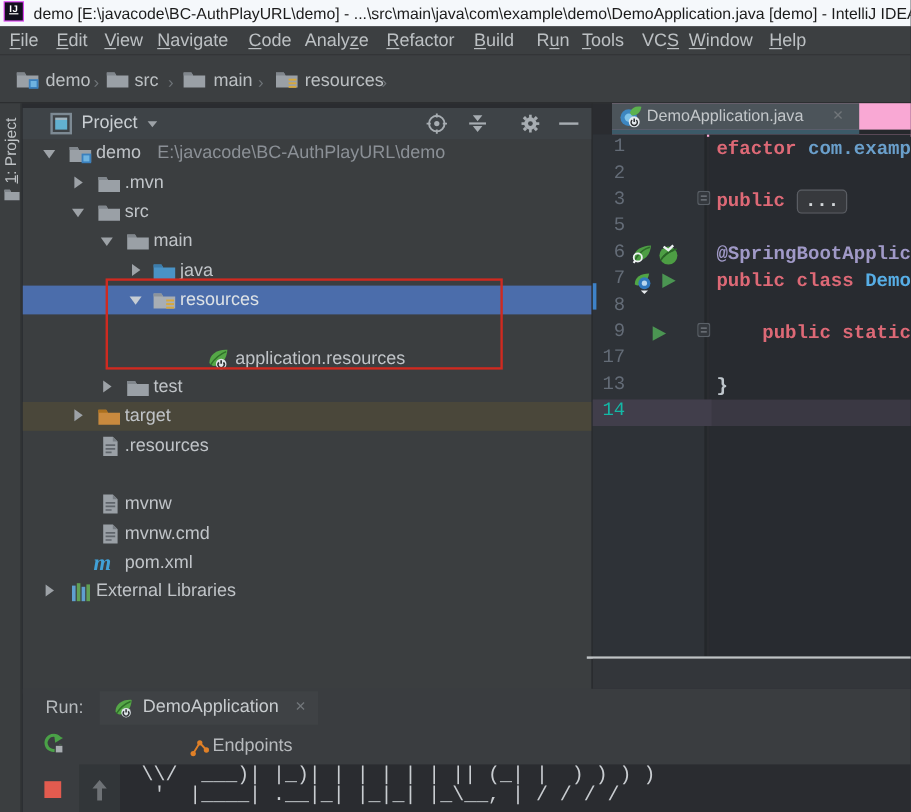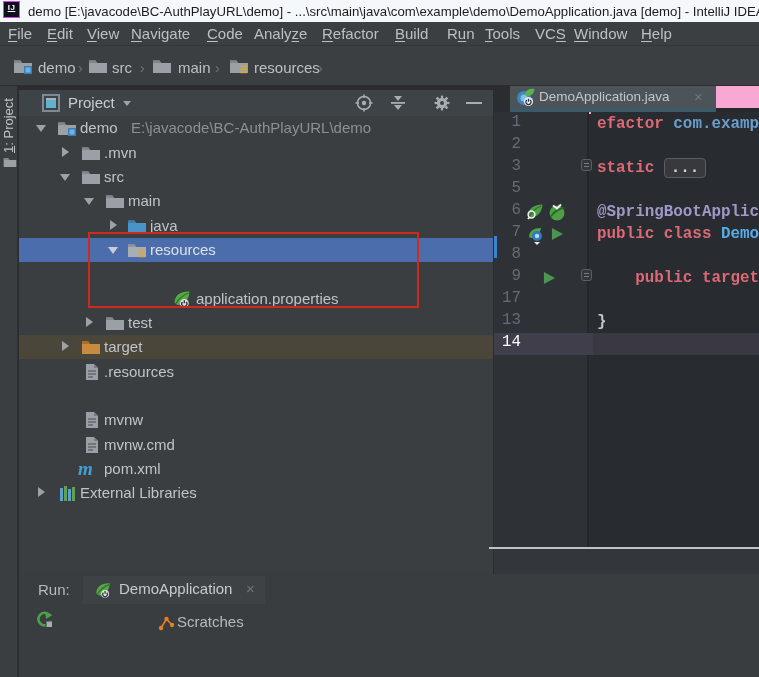--- a/index.html
+++ b/index.html
@@ -237,21 +237,21 @@
       <span style="left:131px">resources</span>
     </div>
     <div class="trow" style="top:197px">
       <svg style="left:153px;top:2px" width="20" height="20" viewBox="0 0 20 20">
         <path d="M2.5 13.5 C2.5 6.5 8.5 2 17.5 2.5 C17 10 13 16 6 16 C4.3 15.4 3.2 14.6 2.5 13.5z" fill="#55a747"></path>
         <path d="M3.5 15 C7 9.5 11.5 6 16.5 4" stroke="#2f7029" stroke-width="1.3" fill="none"></path>
         <circle cx="12.3" cy="14.3" r="4.4" fill="#dde3e7"></circle>
         <path d="M10.4 13 A2.6 2.6 0 1 0 14.2 13" fill="none" stroke="#2e3134" stroke-width="1.3"></path>
         <line x1="12.3" y1="11.2" x2="12.3" y2="14.2" stroke="#2e3134" stroke-width="1.4"></line>
       </svg>
-      <span style="left:177px">application.properties</span>
+      <span style="left:177px">application.resources</span>
     </div>
     <div class="trow" style="top:221px">
       <i class="arr rt" style="left:67px"></i>
       <svg style="left:86px;top:2px" width="20" height="20" viewBox="0 0 20 20">
         <path d="M1 4.5h6.5l1.5 2.5h10v10H1z" fill="#9aa0a6"></path>
         <path d="M1 4.5h6.5l1.5 2.5H1z" fill="#80868c"></path>
       </svg>
       <span style="left:109px">test</span>
     </div>
     <div class="trow olive" style="top:245px">
@@ -346,21 +346,21 @@
     <div class="lno" style="left:0; top:27px">1</div>
     <div class="lno" style="left:0; top:49px">2</div>
     <div class="lno" style="left:0; top:71px">3</div>
     <div class="lno" style="left:0; top:93px">5</div>
     <div class="lno" style="left:0; top:115px">6</div>
     <div class="lno" style="left:0; top:137px">7</div>
     <div class="lno" style="left:0; top:159px">8</div>
     <div class="lno" style="left:0; top:181px">9</div>
     <div class="lno" style="left:0; top:203px">17</div>
     <div class="lno" style="left:0; top:225px">13</div>
-    <div class="lno" style="left:0; top:247px; color:#ffffff; z-index:3">14</div>
+    <div class="lno" style="left:0; top:247px; color:#14b8a6; z-index:3">14</div>
 
     <svg class="abs" style="left:32px; top:117px" width="18" height="18" viewBox="0 0 18 18">
       <path d="M2 13 C2 6 7 2 16.5 1.5 C16 9 11.5 14.5 4.5 14.5 C3.2 14.2 2.3 13.8 2 13z" fill="#4d9e44"></path>
       <path d="M3 14 C6 8 10.5 4.5 15.5 3" stroke="#2e6b2a" stroke-width="1.3" fill="none"></path>
       <circle cx="5.5" cy="11.5" r="3.4" fill="none" stroke="#eef1f3" stroke-width="1.5"></circle>
       <line x1="2" y1="16" x2="3.5" y2="14" stroke="#eef1f3" stroke-width="1.8"></line>
     </svg>
     <svg class="abs" style="left:54px; top:117px" width="18" height="18" viewBox="0 0 18 18">
       <circle cx="9" cy="10" r="7.5" fill="#4d9e44"></circle>
       <path d="M2.5 14 C5.5 9 10 6 16 4.5" stroke="#2a6527" stroke-width="1.5" fill="none"></path>
@@ -385,24 +385,24 @@
       <line x1="3" y1="4.5" x2="8" y2="4.5" stroke="#787e85" stroke-width="1"></line>
       <line x1="3" y1="7.5" x2="8" y2="7.5" stroke="#787e85" stroke-width="1"></line>
     </svg>
     <svg class="abs" style="left:87px; top:183px" width="11" height="12" viewBox="0 0 11 12">
       <rect x="0.5" y="0.5" width="10" height="11" rx="2" fill="#34383d" stroke="#5a6067" stroke-width="1"></rect>
       <line x1="3" y1="4.5" x2="8" y2="4.5" stroke="#787e85" stroke-width="1"></line>
       <line x1="3" y1="7.5" x2="8" y2="7.5" stroke="#787e85" stroke-width="1"></line>
     </svg>
 
     <div class="cl" style="left:103px; top:27px"><span class="kw">efactor</span> <span class="pkg">com.example.demo;</span></div>
-    <div class="cl" style="left:103px; top:71px"><span class="kw">static</span> <span style="background:#37393d; border:1px solid #5a5d63; border-radius:4px; padding:0 6px; color:#d3d7da">...</span></div>
+    <div class="cl" style="left:103px; top:71px"><span class="kw">public</span> <span style="background:#37393d; border:1px solid #5a5d63; border-radius:4px; padding:0 6px; color:#d3d7da">...</span></div>
     <div class="cl" style="left:103px; top:115px"><span class="ann">@SpringBootApplication</span></div>
     <div class="cl" style="left:103px; top:137px"><span class="kw">public class</span> <span class="cls">DemoApplication</span> {</div>
-    <div class="cl" style="left:103px; top:181px">    <span class="kw">public target</span>  main(String[] args) {</div>
+    <div class="cl" style="left:103px; top:181px">    <span class="kw">public static</span>  main(String[] args) {</div>
     <div class="cl" style="left:103px; top:225px">}</div>
     <div class="abs" id="wline"></div>
     <div class="abs" id="belowline"></div>
   </div>
 
   <div class="abs" id="run">
     <div class="abs" id="runrow1">
       <span class="abs" style="left:19px; top:7px">Run:</span>
       <div class="abs" id="runtab">
         <svg class="abs" style="left:11px; top:5px" width="18" height="18" viewBox="0 0 20 20">
@@ -423,17 +423,29 @@
         <rect x="10" y="10" width="6.5" height="6.5" fill="#a8adb1" stroke="#3a3d40" stroke-width="1"></rect>
       </svg>
       <svg class="abs" style="left:139px; top:11px" width="17" height="17" viewBox="0 0 17 17">
         <g fill="#e08027">
           <circle cx="3" cy="13" r="2.2"></circle>
           <circle cx="8.5" cy="4" r="2.2"></circle>
           <circle cx="14" cy="10" r="2.2"></circle>
           <path d="M3 13 L8.5 4 L14 10" stroke="#e08027" stroke-width="1.6" fill="none"></path>
         </g>
       </svg>
-      <span class="abs" style="left:158px; top:9px; color:#b7babd; font-size:15px">Scratches</span>
+      <span class="abs" style="left:158px; top:9px; color:#b7babd; font-size:15px">Endpoints</span>
+    </div>
+    <div class="abs" id="runbottom">
+      <div class="abs" style="left:18px; top:14px; width:14px; height:14px; background:#e25b4f"></div>
+      <div class="abs" id="upcol">
+        <svg class="abs" style="left:9px; top:11px" width="16" height="20" viewBox="0 0 16 20">
+          <path d="M8 2 L14 9 L10 9 L10 19 L6 19 L6 9 L2 9z" fill="#6e7276"></path>
+        </svg>
+      </div>
+      <div class="abs" id="console">
+        <pre> \\/  ___)| |_)| | | | | | || (_| |  ) ) ) )
+  '  |____| .__|_| |_|_| |_\__, | / / / /</pre>
+      </div>
     </div>
   </div>
 
   <div class="abs" id="redrect"></div>
 
 </body></html>

